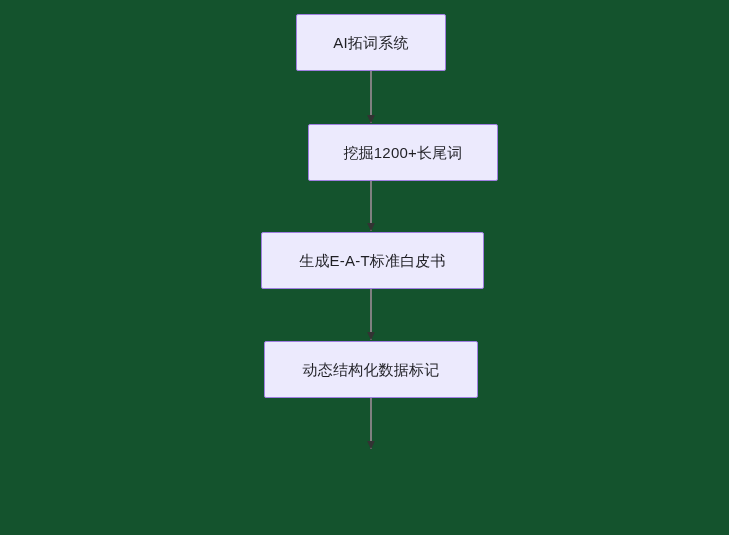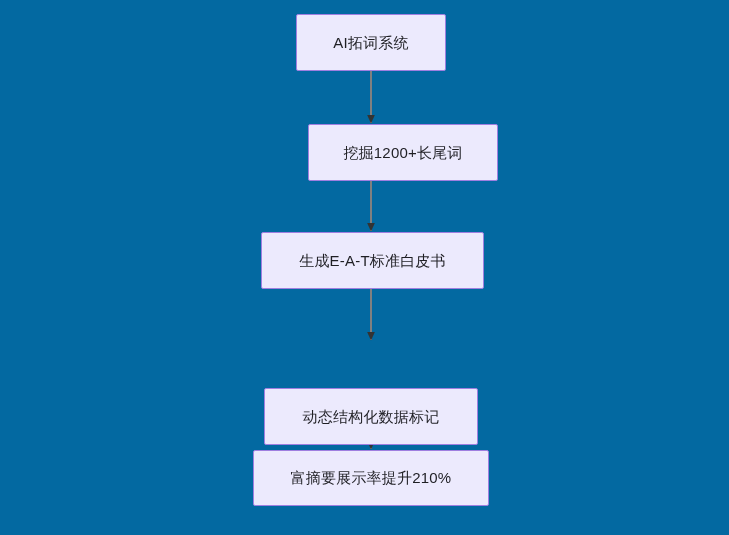--- a/index.html
+++ b/index.html
@@ -11,21 +11,21 @@
     width: 729px;
     height: 535px;
     background: #f8f8f8;
     font-family: "Liberation Sans", "DejaVu Sans", sans-serif;
     overflow: hidden;
   }
   #flow-canvas {
     position: relative;
     width: 729px;
     height: 535px;
-    background: #0369a1;
+    background: #14532d;
   }
   .edge-layer {
     position: absolute;
     left: 0;
     top: 0;
     width: 729px;
     height: 535px;
     pointer-events: none;
   }
   .node {
@@ -43,21 +43,21 @@
     font-size: 15px;
     line-height: 1.2;
     color: #1f1f24;
     letter-spacing: 0.2px;
     white-space: nowrap;
   }
   
   #node-0 { left: 296px; top: 14px;  width: 150px; height: 57px; }
   #node-1 { left: 276px; top: 124px; width: 190px; height: 57px; margin-left: 32px; }
   #node-2 { left: 261px; top: 232px; width: 223px; height: 57px; justify-content: center; }
-  #node-3 { left: 264px; top: 341px; width: 214px; height: 57px; margin-top: 47px; }
+  #node-3 { left: 264px; top: 341px; width: 214px; height: 57px; }
   #node-4 { left: 253px; top: 450px; width: 236px; height: 56px; }
 </style>
 </head>
 <body>
 
 <div id="flow-canvas">
 
   <svg class="edge-layer" width="729" height="535" viewBox="0 0 729 535">
     <defs>
       <marker id="arrowhead" markerWidth="9" markerHeight="8" refX="8.4" refY="4" orient="auto" markerUnits="userSpaceOnUse">
@@ -83,17 +83,14 @@
   </div>
 
   <div class="node" id="node-2">
     <span class="node-label">生成E-A-T标准白皮书</span>
   </div>
 
   <div class="node" id="node-3">
     <span class="node-label">动态结构化数据标记</span>
   </div>
 
-  <div class="node" id="node-4">
-    <span class="node-label">富摘要展示率提升210%</span>
-  </div>
 
 </div>
 
 </body></html>

